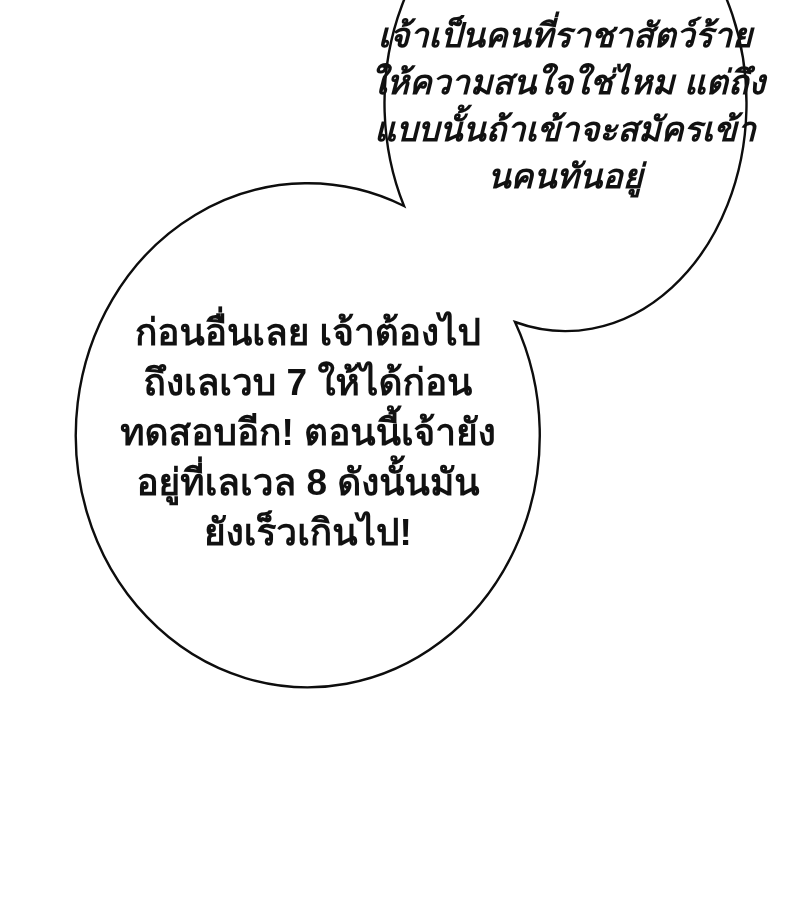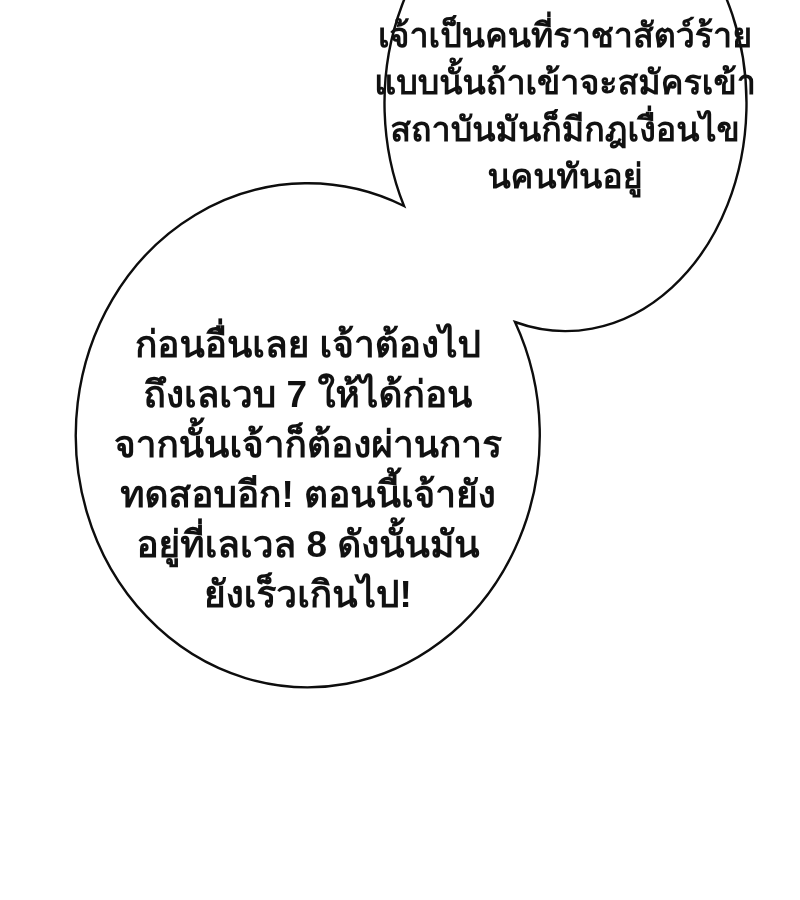--- a/index.html
+++ b/index.html
@@ -28,24 +28,25 @@
     font-weight: bold;
     color: #111111;
     white-space: nowrap;
   }
   #bubble-text-top-right {
     left: 370px;
     top: 12px;
     width: 390px;
     font-size: 34px;
     line-height: 47px;
+    font-style: italic;
   }
   #bubble-text-center-left {
     left: 78px;
-    top: 320px;
+    top: 308px;
     width: 460px;
     font-size: 37px;
     line-height: 50px;
   }
   .speech-line {
     display: block;
   }
 </style>
 </head>
 <body>
@@ -55,27 +56,26 @@
   <svg id="bubble-art" viewBox="0 0 800 900" xmlns="http://www.w3.org/2000/svg" aria-hidden="true">
 
     <path d="M 404 206
              A 232 252 0 1 0 515 322
              A 181 228 0 1 0 404 206
              Z" fill="#ffffff" stroke="#0d0d0d" stroke-width="2.4" stroke-miterlimit="12" stroke-linejoin="miter"></path>
   </svg>
 
   <div id="bubble-text-top-right" class="bubble-text">
     <span class="speech-line">เจ้าเป็นคนที่ราชาสัตว์ร้าย</span>
+    <span class="speech-line">ให้ความสนใจใช่ไหม แต่ถึง</span>
     <span class="speech-line">แบบนั้นถ้าเข้าจะสมัครเข้า</span>
-    <span class="speech-line">สถาบันมันก็มีกฎเงื่อนไข</span>
     <span class="speech-line">นคนทันอยู่</span>
   </div>
 
   <div id="bubble-text-center-left" class="bubble-text">
     <span class="speech-line">ก่อนอื่นเลย เจ้าต้องไป</span>
     <span class="speech-line">ถึงเลเวบ 7 ให้ได้ก่อน</span>
-    <span class="speech-line">จากนั้นเจ้าก็ต้องผ่านการ</span>
     <span class="speech-line">ทดสอบอีก! ตอนนี้เจ้ายัง</span>
     <span class="speech-line">อยู่ที่เลเวล 8 ดังนั้นมัน</span>
     <span class="speech-line">ยังเร็วเกินไป!</span>
   </div>
 
 </div>
 
 </body></html>

